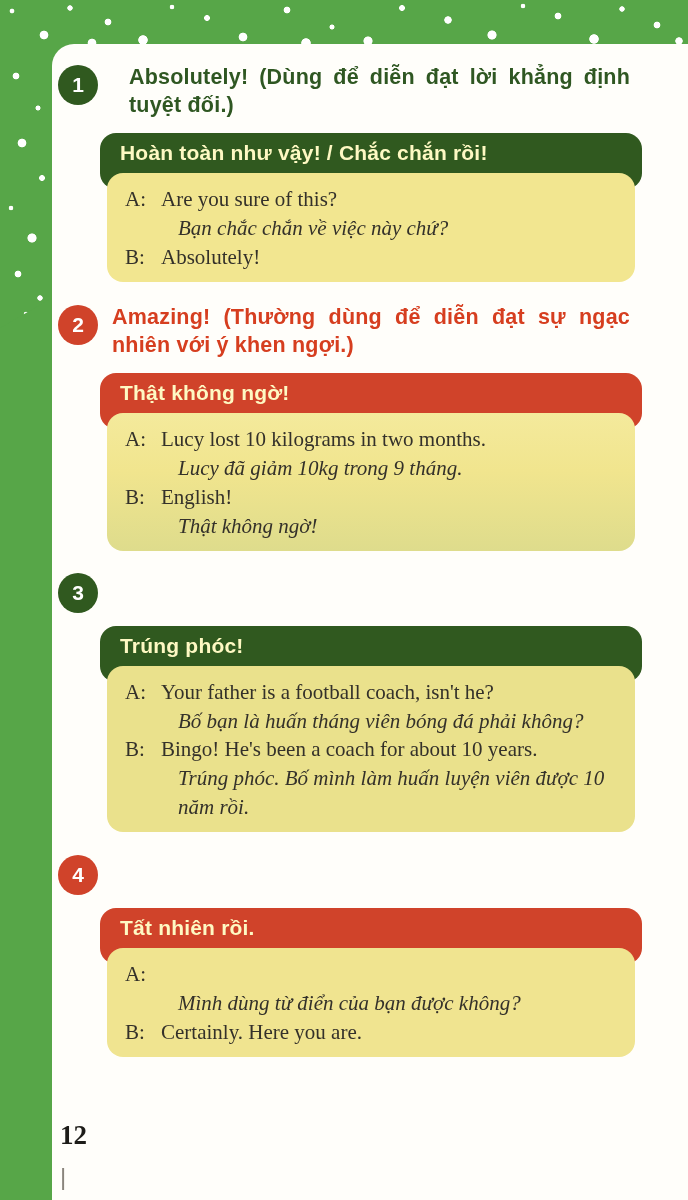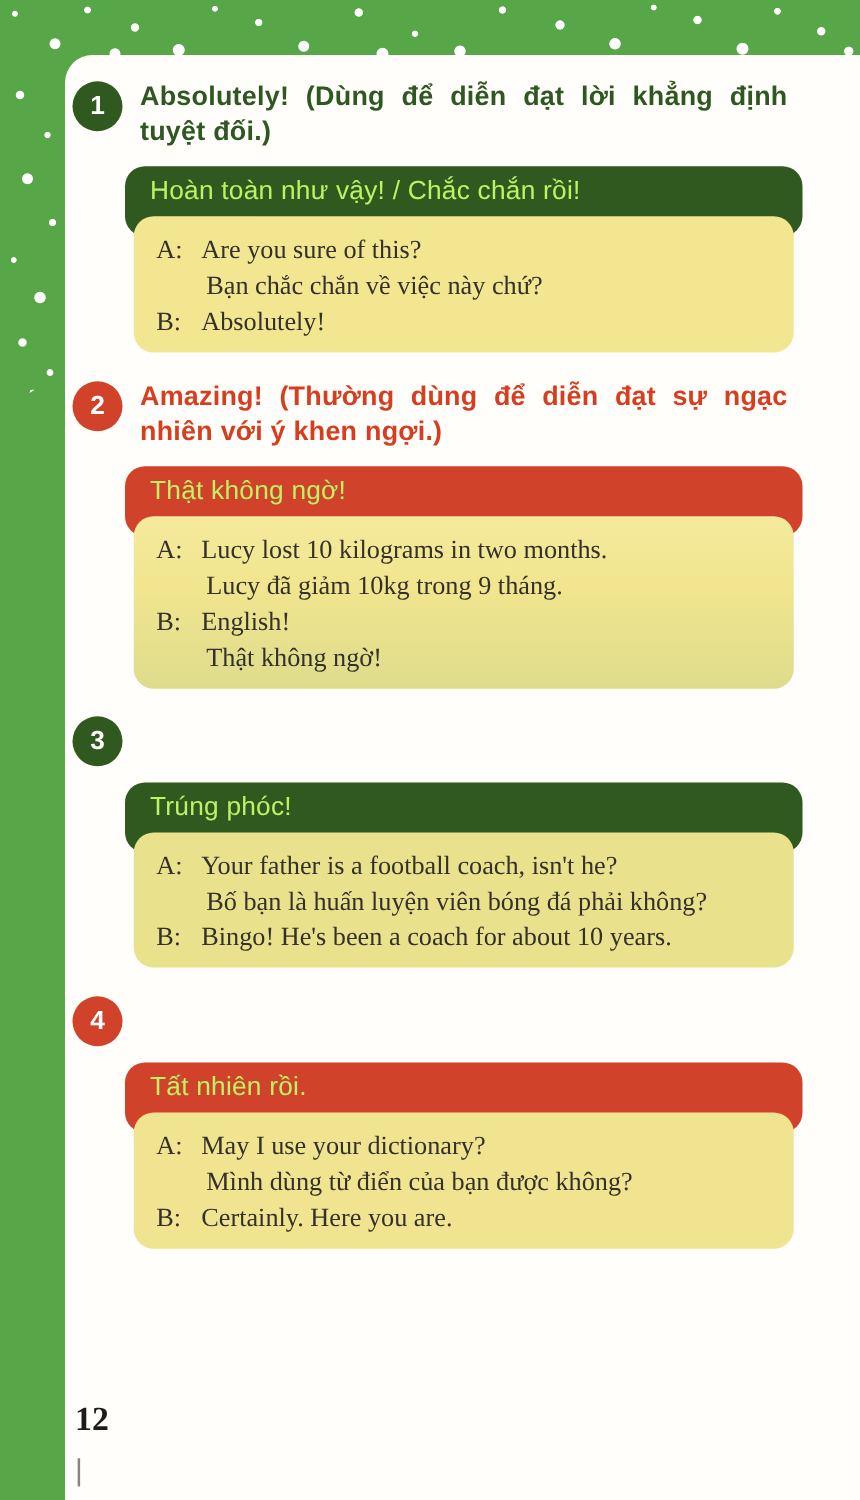--- a/index.html
+++ b/index.html
@@ -69,45 +69,45 @@
   .badge{
     flex:0 0 auto;width:40px;height:40px;border-radius:50%;
     display:flex;align-items:center;justify-content:center;
     color:#ffffff;font-size:21px;font-weight:bold;margin-top:1px;
   }
   .heading{
     margin:0;flex:1;font-size:21.5px;font-weight:bold;line-height:1.3;
     text-align:justify;letter-spacing:.2px;
   }
   .theme-green .badge{background:var(--dark-green,#30591f);}
-  .theme-green .heading{color:var(--heading-green,#2f5722);}
+  .theme-green .heading{color:var(--heading-green,#2f5722);margin-left:17px;}
   .theme-red .badge{background:var(--red,#d0432a);}
   .theme-red .heading{color:var(--heading-red,#d63e1f);}
 
   .card{margin:0 46px 0 48px;}
   .card-header{
-    border-radius:16px;color:#bef264;font-size:21px;font-weight:normal;
+    border-radius:16px;color:#fef9c3;font-size:21px;font-weight:bold;
     padding:8px 14px 24px 20px;letter-spacing:.2px;
   }
   .theme-green .card-header{background:var(--dark-green,#30591f);}
   .theme-red .card-header{background:var(--red,#d0432a);}
   .card-body{
     position:relative;border-radius:16px;margin:-16px 7px 0 7px;
     padding:12px 18px 10px 18px;
     font-family:"Liberation Serif",serif;font-size:21px;line-height:1.38;
     color:#34312a;
   }
   .bg-0{background:#f2e690;}
   .bg-1{background:linear-gradient(180deg,#f4ea9c 0%,#f1e58e 42%,#dedc8c 100%);}
   .bg-2{background:#eae18c;}
   .bg-3{background:#f0e490;}
 
   .en-row{display:flex;}
   .speaker{flex:0 0 36px;}
-  .vi{margin-left:40px;}
+  .vi{margin-left:53px;font-style:italic;}
 
   .gap-a{height:22px;}
   .gap-b{height:21px;}
 
   
   .footer{
     position:absolute;left:8px;top:1076px;
     display:flex;align-items:baseline;gap:12px;flex-direction:column;
   }
   .page-number{
@@ -190,44 +190,44 @@
         <span class="badge">3</span>
       </div>
       <div class="card">
         <div class="card-header">Trúng phóc!</div>
         <div class="card-body bg-2">
           <div class="line">
             <div class="en-row">
               <span class="speaker">A:</span>
               <span class="en">Your father is a football coach, isn't he?</span>
             </div>
-            <div class="vi">Bố bạn là huấn luyện viên bóng đá phải không?</div>
+            <div class="vi">Bố bạn là huấn tháng viên bóng đá phải không?</div>
           </div>
           <div class="line">
             <div class="en-row">
               <span class="speaker">B:</span>
               <span class="en">Bingo! He's been a coach for about 10 years.</span>
             </div>
+            <div class="vi">Trúng phóc. Bố mình làm huấn luyện viên được 10 năm rồi.</div>
           </div>
         </div>
       </div>
     </section>
     <div class="gap-a"></div>
 
     <section class="item theme-red">
       <div class="item-head">
         <span class="badge">4</span>
       </div>
       <div class="card">
         <div class="card-header">Tất nhiên rồi.</div>
         <div class="card-body bg-3">
           <div class="line">
             <div class="en-row">
               <span class="speaker">A:</span>
-              <span class="en">May I use your dictionary?</span>
             </div>
             <div class="vi">Mình dùng từ điển của bạn được không?</div>
           </div>
           <div class="line">
             <div class="en-row">
               <span class="speaker">B:</span>
               <span class="en">Certainly. Here you are.</span>
             </div>
           </div>
         </div>

